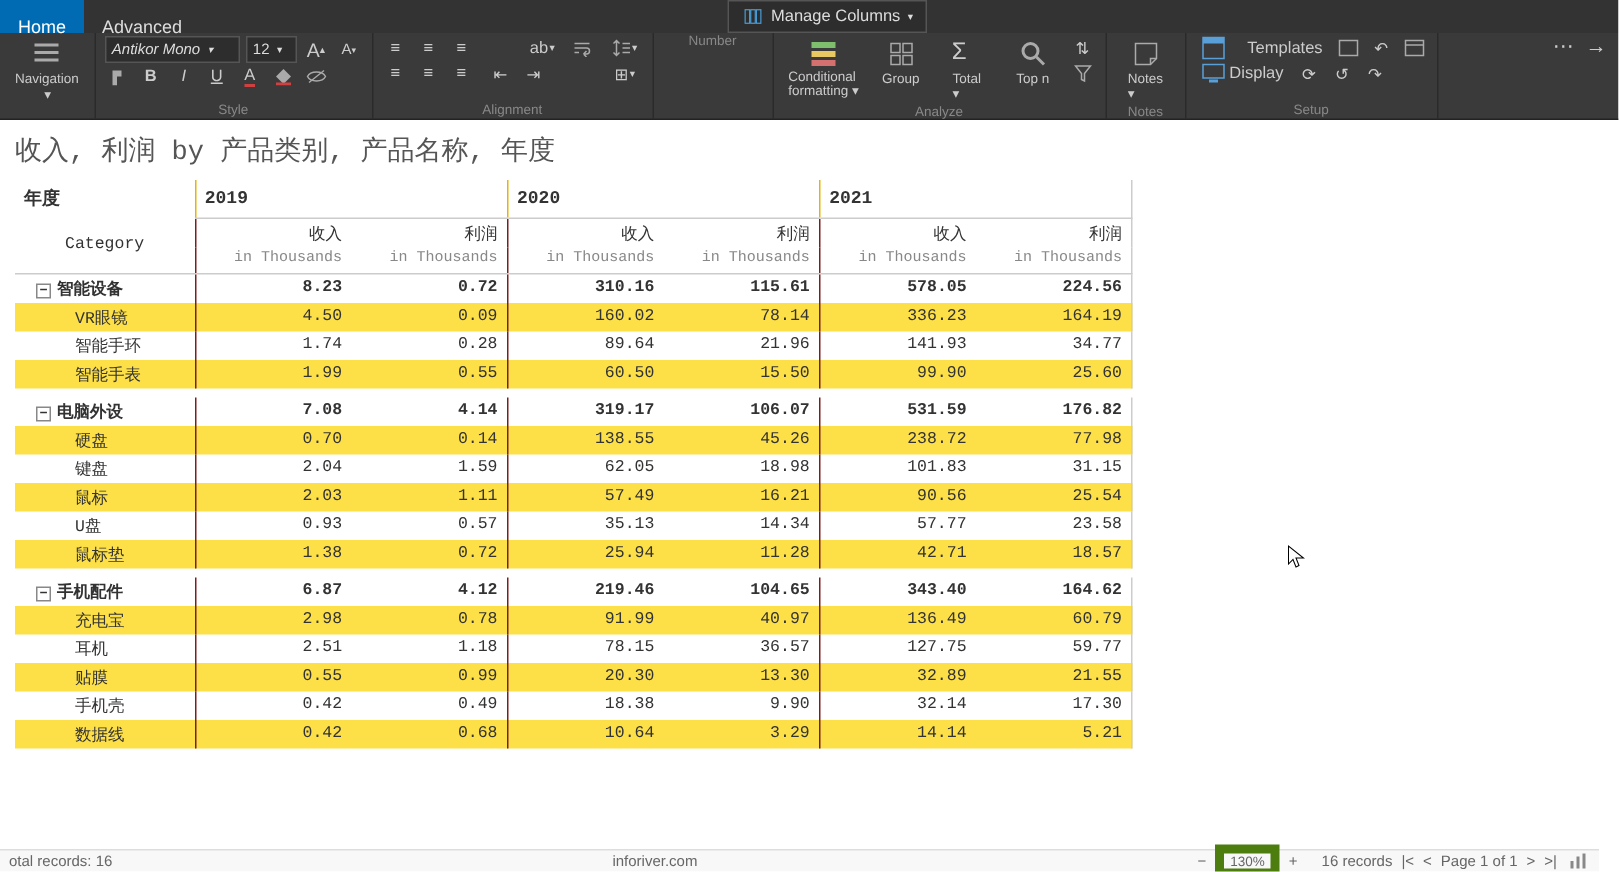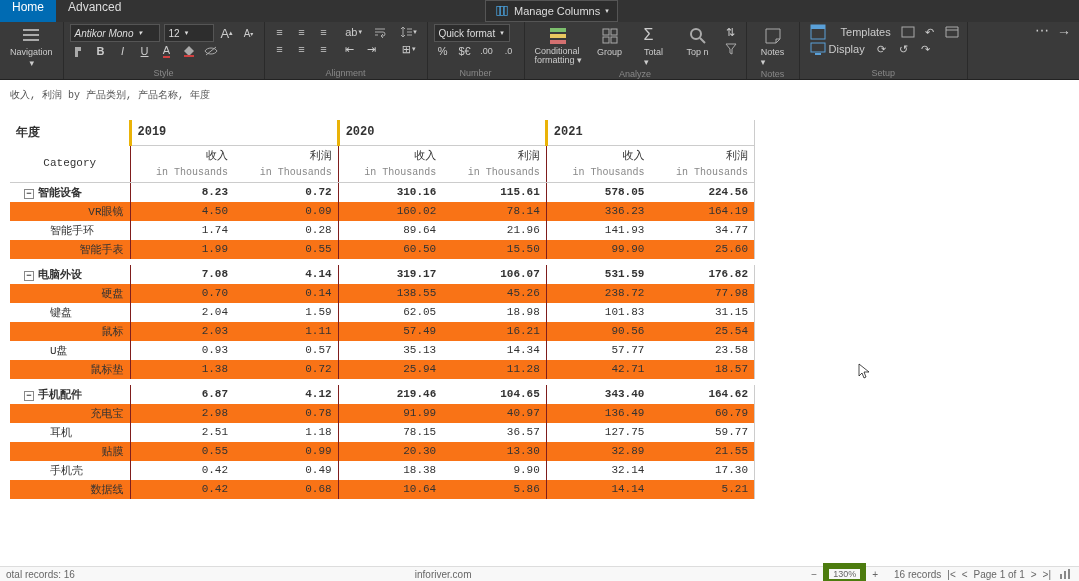--- a/index.html
+++ b/index.html
@@ -1,20 +1,20 @@
 <!DOCTYPE html>
 <html><head>
 <meta charset="utf-8">
 <style>
 * { box-sizing: border-box; margin: 0; padding: 0; }
 body { font-family: "Segoe UI", Arial, sans-serif; font-size: 11px; color: #333; background: #fff; width: 1079px; height: 581px; overflow: hidden; position: relative; }
 
 
 .tabs { background: #333; display: flex; height: 22px; }
-.tab { padding: 0 12px; color: #ddd; font-size: 12px; cursor: pointer; }
+.tab { padding: 11px 12px; color: #ddd; font-size: 12px; cursor: pointer; }
 .tab.active { background: #006bb3; color: #fff; }
 
 
 .manage-columns { position: absolute; top: 0; left: 485px; background: #2d2d2d; border: 1px solid #555; padding: 2px 8px; color: #ddd; font-size: 11px; display: flex; align-items: center; gap: 4px; z-index:10; }
 .manage-columns svg { width: 12px; height: 12px; }
 
 
 .ribbon { background: #3a3a3a; display: flex; height: 58px; color: #ccc; font-size: 10px; border-bottom: 1px solid #222; }
 .ribbon-group { border-right: 1px solid #2a2a2a; padding: 0 6px; display: flex; flex-direction: column; justify-content: space-between; height: 100%; }
 .ribbon-group-label { text-align: center; font-size: 9px; color: #888; padding-bottom: 1px; }
@@ -26,42 +26,42 @@
 .dd { font-size: 7px; margin-left: 1px; }
 .select-box { background: #2d2d2d; border: 1px solid #555; padding: 1px 4px; color: #ddd; font-size: 10px; display: flex; align-items: center; gap: 4px; height: 18px; }
 .stack { display: flex; flex-direction: column; gap: 1px; }
 .hrow { display: flex; gap: 4px; align-items: center; }
 .mini-btn { width: 18px; height: 16px; display: flex; align-items: center; justify-content: center; cursor: pointer; color: #ccc; font-size: 11px; }
 
 .more-dots { position:absolute; top: 22px; right: 6px; color:#ccc; font-size: 14px; letter-spacing: 2px; }
 
 
 .content { padding: 8px 10px; height: 486px; overflow: auto; }
-.title { font-family: "Courier New", monospace; font-size: 10px; color: #555; margin-bottom: 18px; }
+.title { font-family: "Courier New", monospace; font-size: 18px; color: #555; margin-bottom: 8px; }
 
 .grid { border-collapse: collapse; font-family: "Courier New", monospace; font-size: 11px; width: 745px; }
 .grid th, .grid td { padding: 2px 6px; }
 .grid .year-header th { border-bottom: 1px solid #ccc; text-align: left; font-weight: bold; font-size: 12px; padding: 4px 6px; }
-.grid .year-header th.ycell { border-left: 3px solid #eab308; }
+.grid .year-header th.ycell { border-left: 1px solid #eab308; }
 .grid .year-header th:last-child { border-right: 1px solid #ccc; }
 .measure-row th { text-align: right; font-weight: normal; padding-top:2px; }
 .measure-row th.cat { text-align: center; font-weight: normal; }
 .sub-row th { text-align: right; font-weight: normal; color: #888; font-size: 10px; border-bottom: 1px solid #ccc; padding-bottom: 4px; }
 .grid td { text-align: right; }
 .grid td.cat { text-align: left; padding-left: 14px; }
 .grid td.cat.indent { padding-left: 40px; }
 .grid tr.group td { font-weight: bold; }
-.grid tr.alt td { background: #f97316; text-align: right; }
+.grid tr.alt td { background: #fde047; }
 .collapse { display:inline-block; width:10px; height:10px; border:1px solid #888; text-align:center; line-height:8px; margin-right:4px; font-size:9px; }
 
 .col-year-sep { border-left: 1px solid #7f1d1d; }
 .col-year-end { border-right: 1px solid #ccc; }
 
 
-.status { position: absolute; bottom: 0; left: 0; right: 0; height: 15px; background: #f8f8f8; border-top: 1px solid #ddd; font-size: 10px; color: #666; display: flex; align-items: center; padding: 0 6px; justify-content: space-between; }
+.status { position: absolute; bottom: 0; left: 0; right: 13px; height: 15px; background: #f8f8f8; border-top: 1px solid #ddd; font-size: 10px; color: #666; display: flex; align-items: center; padding: 0 6px; justify-content: space-between; }
 .status .pager { display: flex; align-items: center; gap: 6px; }
 .zoom-box { border: 6px solid #4d7c0f; padding: 0 4px; font-size: 9px; }
 
 .cursor { position: absolute; left: 858px; top: 363px; width: 12px; height: 16px; pointer-events:none; }
 </style>
 </head>
 <body>
 
 <div class="tabs">
   <div class="tab active">Home</div>
@@ -99,21 +99,21 @@
     <div class="ribbon-group-label"></div>
   </div>
 
   <div class="ribbon-group" style="min-width:175px;">
     <div class="ribbon-body stack">
       <div class="hrow">
         <div class="select-box" style="width:90px;font-style:italic;">
             <span>Antikor Mono</span>
             <span class="dd">▾</span>
           </div>
-        <div class="select-box" style="width:50px;">
+        <div class="select-box" style="width:34px;">
             <span>12</span>
             <span class="dd">▾</span>
           </div>
         <div class="mini-btn" style="font-size:13px;">A<sup style="font-size:7px;">▴</sup></div>
         <div class="mini-btn" style="font-size:10px;">A<sup style="font-size:6px;">▾</sup></div>
       </div>
       <div class="hrow">
         <div class="mini-btn">
             <svg width="12" height="12" viewBox="0 0 12 12">
               <path d="M2 2h6v4H5v6H2z" fill="#aaa"></path>
@@ -157,21 +157,21 @@
           <div class="mini-btn">≡</div>
         </div>
         <div class="hrow">
           <div class="mini-btn">≡</div>
           <div class="mini-btn">≡</div>
           <div class="mini-btn">≡</div>
         </div>
       </div>
       <div class="stack" style="margin-left:4px;">
         <div class="hrow">
-          <div class="mini-btn" style="width:26px;">ab<span class="dd">▾</span></div>
+          <div class="mini-btn" style="width:26px;margin-left:24px;">ab<span class="dd">▾</span></div>
           <div class="mini-btn">
               <svg width="12" height="12" viewBox="0 0 12 12">
                 <path d="M1 3h10M1 6h8a2 2 0 010 4h-2m0 0l2-2m-2 2l2 2M1 9h3" stroke="#aaa" fill="none"></path>
               </svg>
             </div>
         </div>
         <div class="hrow">
           <div class="mini-btn">⇤</div>
           <div class="mini-btn">⇥</div>
         </div>
@@ -183,32 +183,20 @@
             </svg>
             <span class="dd">▾</span>
           </div>
         <div class="mini-btn" style="width:24px;">⊞<span class="dd">▾</span></div>
       </div>
     </div>
     <div class="ribbon-group-label">Alignment</div>
   </div>
 
   <div class="ribbon-group" style="min-width:80px;">
-    <div class="ribbon-body stack">
-      <div class="select-box" style="width:76px;">
-          <span>Quick format</span>
-          <span class="dd">▾</span>
-        </div>
-      <div class="hrow">
-        <div class="mini-btn">%</div>
-        <div class="mini-btn">$€</div>
-        <div class="mini-btn" style="font-size:9px;">.00</div>
-        <div class="mini-btn" style="font-size:9px;">.0</div>
-      </div>
-    </div>
     <div class="ribbon-group-label">Number</div>
   </div>
 
   <div class="ribbon-group">
     <div class="ribbon-body">
       <div class="big-btn">
         <span class="icon-lg"><svg viewBox="0 0 20 20">
               <rect x="2" y="2" width="16" height="4" fill="#7dbf6d"></rect>
               <rect x="2" y="8" width="16" height="4" fill="#e8c860"></rect>
               <rect x="2" y="14" width="16" height="4" fill="#d47070"></rect>
@@ -473,21 +461,21 @@
           <td class="col-year-sep">18.38</td>
           <td>9.90</td>
           <td class="col-year-sep">32.14</td>
           <td class="col-year-end">17.30</td>
         </tr>
         <tr class="alt">
           <td class="cat indent">数据线</td>
           <td class="col-year-sep">0.42</td>
           <td>0.68</td>
           <td class="col-year-sep">10.64</td>
-          <td>5.86</td>
+          <td>3.29</td>
           <td class="col-year-sep">14.14</td>
           <td class="col-year-end">5.21</td>
         </tr>
       </tbody>
   </table>
 </div>
 
 <div class="status">
   <span>otal records: 16</span>
   <span>inforiver.com</span>

